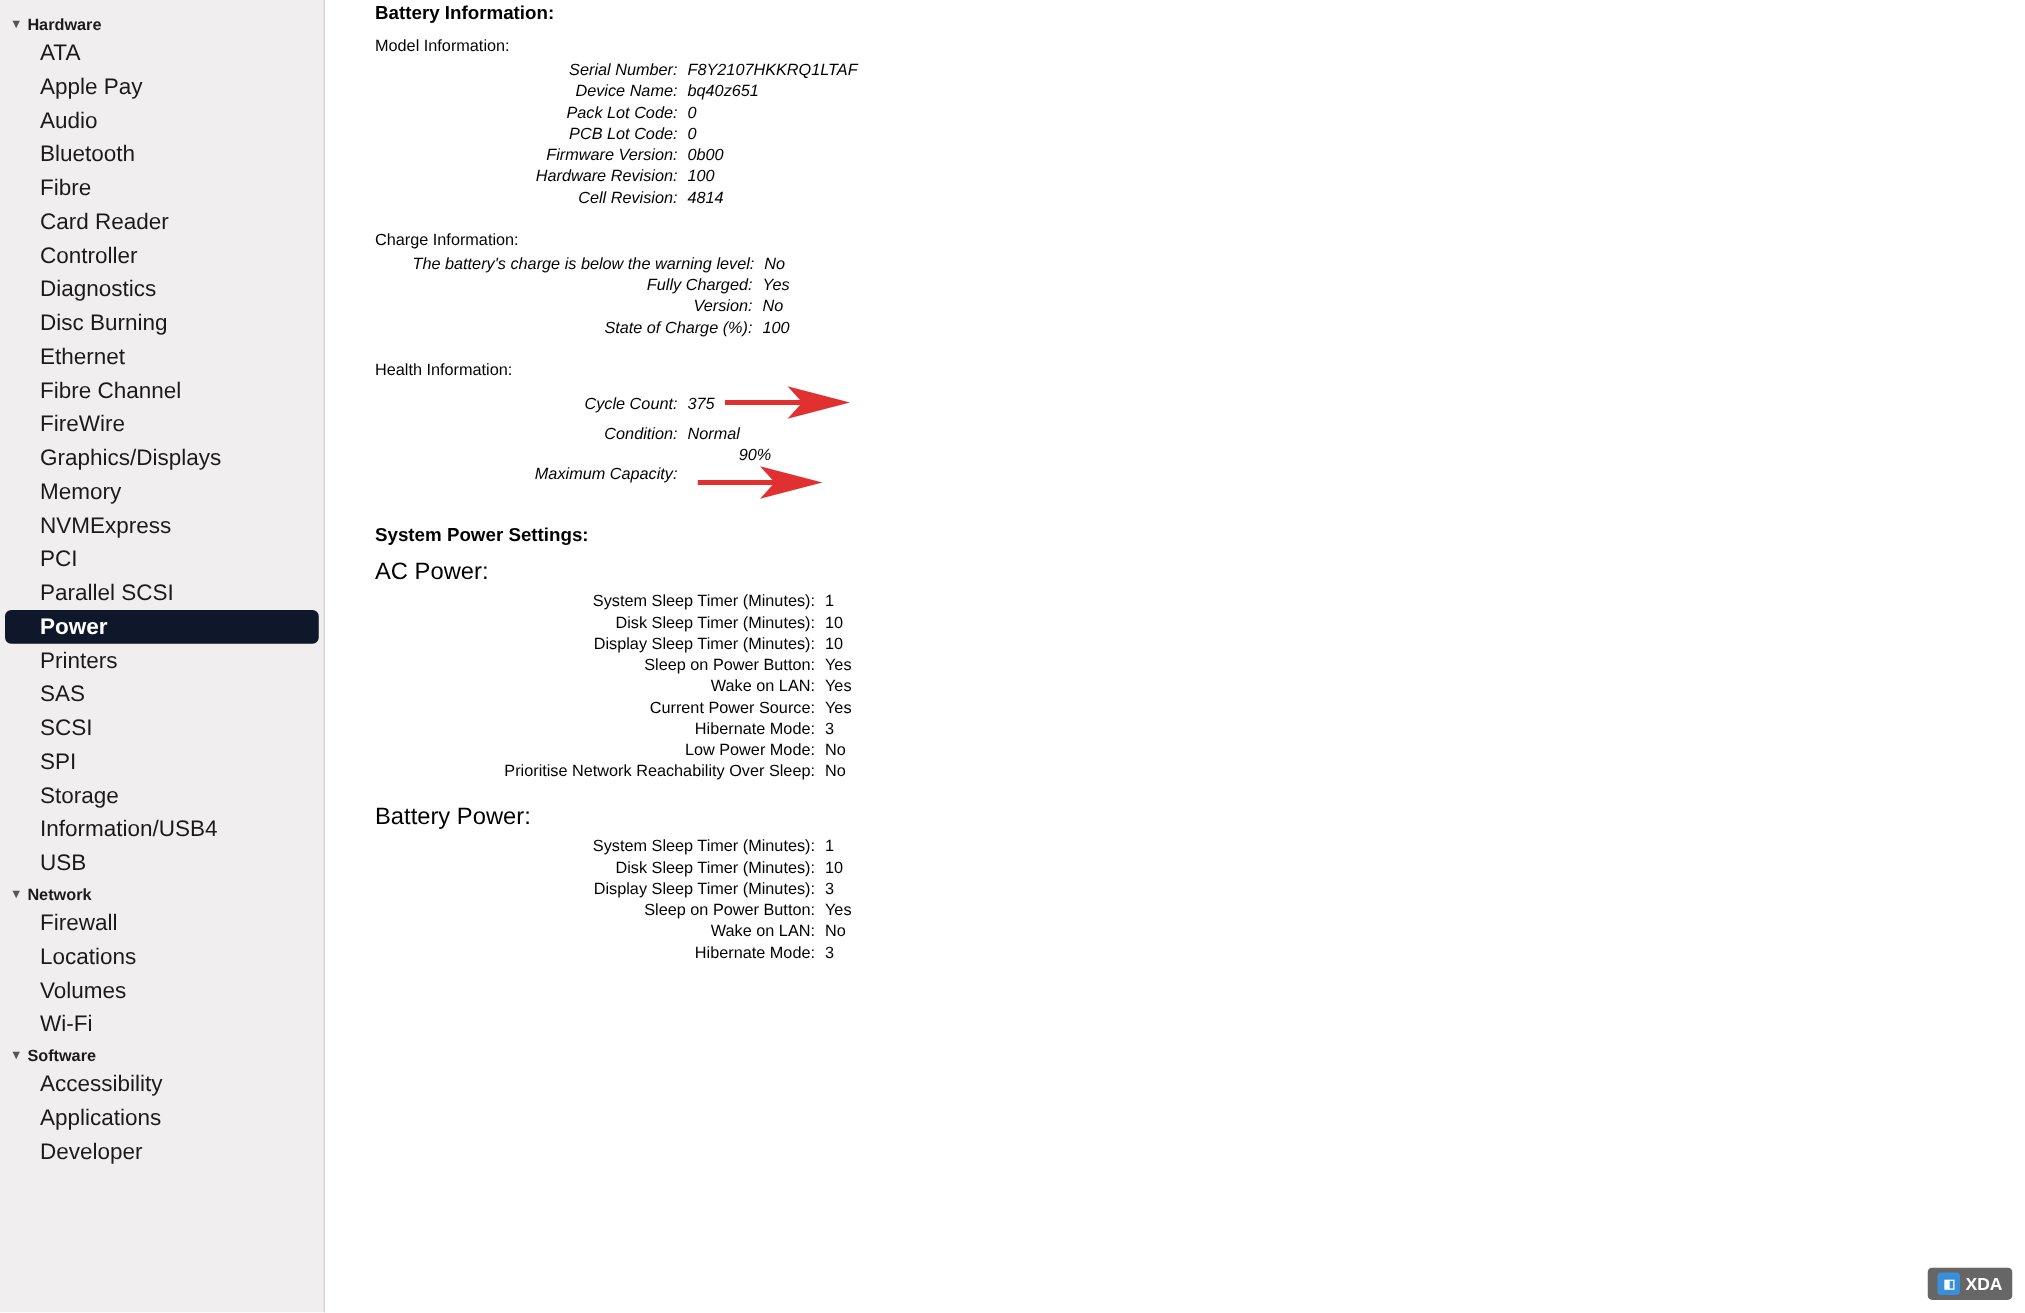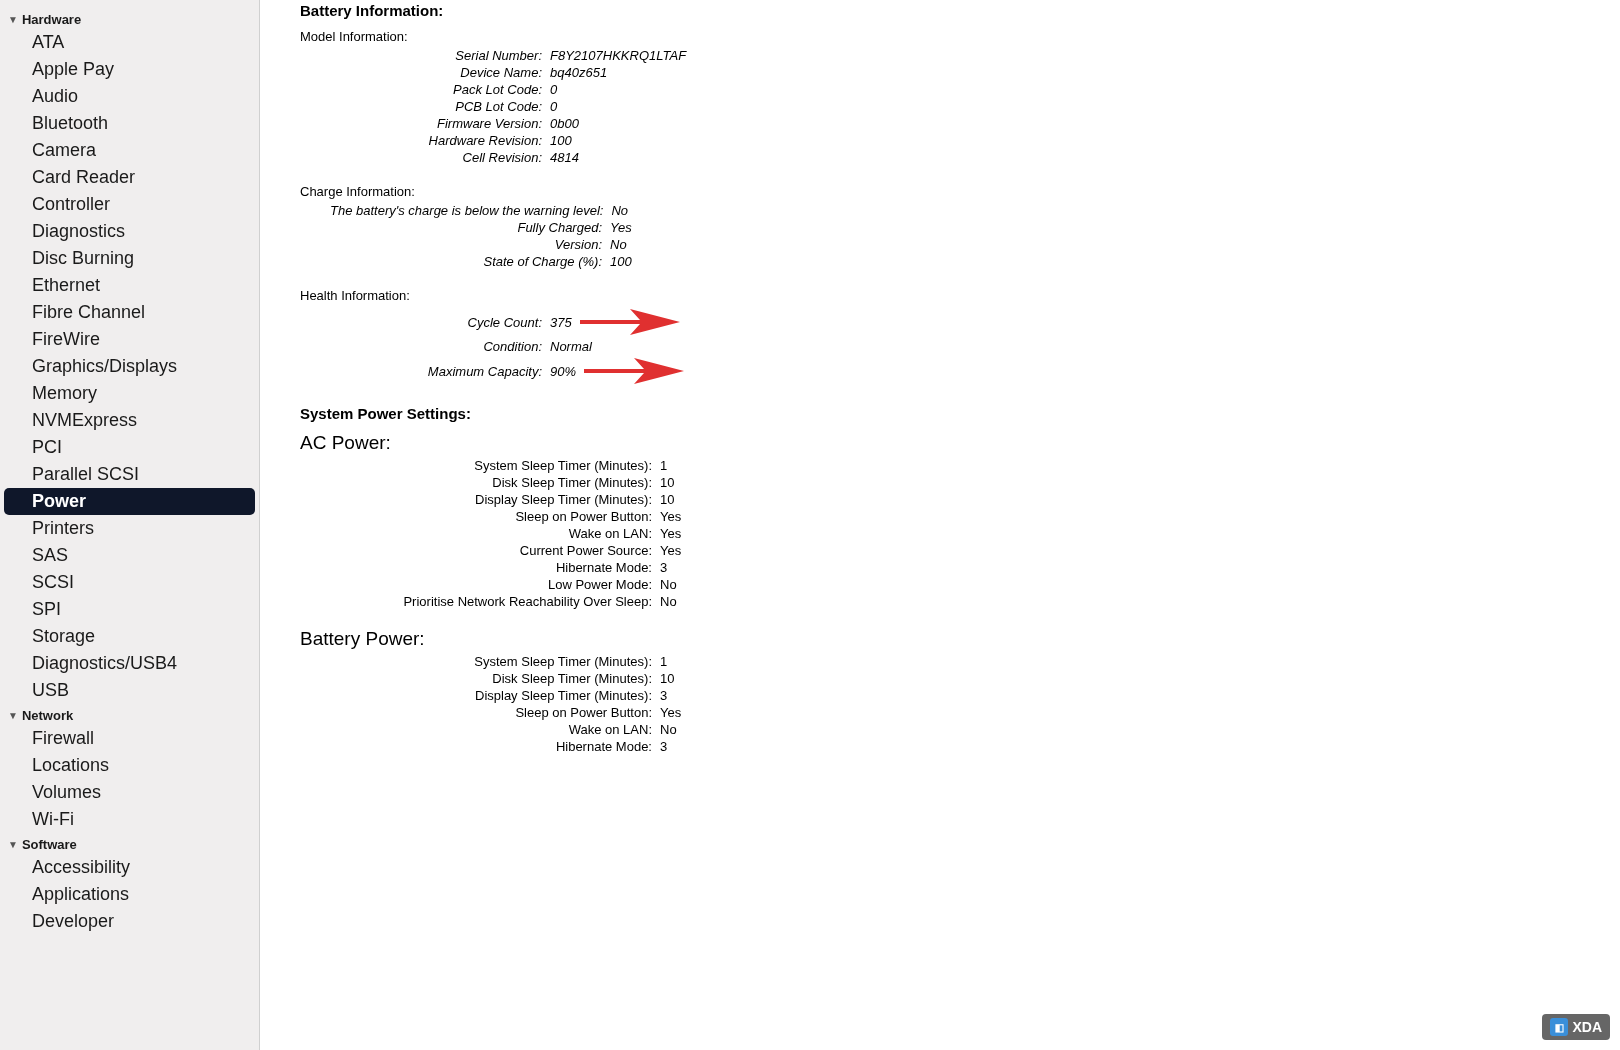--- a/index.html
+++ b/index.html
@@ -175,40 +175,40 @@
 
   <div class="sidebar-section-header">
     <span class="chevron">▼</span>
     <span class="section-label">Hardware</span>
   </div>
   <div id="hardware-items">
       <div class="sidebar-item">ATA</div>
       <div class="sidebar-item">Apple Pay</div>
       <div class="sidebar-item">Audio</div>
       <div class="sidebar-item">Bluetooth</div>
-      <div class="sidebar-item">Camera</div>
+      <div class="sidebar-item">Fibre</div>
       <div class="sidebar-item">Card Reader</div>
       <div class="sidebar-item">Controller</div>
       <div class="sidebar-item">Diagnostics</div>
       <div class="sidebar-item">Disc Burning</div>
       <div class="sidebar-item">Ethernet</div>
       <div class="sidebar-item">Fibre Channel</div>
       <div class="sidebar-item">FireWire</div>
       <div class="sidebar-item">Graphics/Displays</div>
       <div class="sidebar-item">Memory</div>
       <div class="sidebar-item">NVMExpress</div>
       <div class="sidebar-item">PCI</div>
       <div class="sidebar-item">Parallel SCSI</div>
       <div class="sidebar-item active">Power</div>
       <div class="sidebar-item">Printers</div>
       <div class="sidebar-item">SAS</div>
       <div class="sidebar-item">SCSI</div>
       <div class="sidebar-item">SPI</div>
       <div class="sidebar-item">Storage</div>
-      <div class="sidebar-item">Diagnostics/USB4</div>
+      <div class="sidebar-item">Information/USB4</div>
       <div class="sidebar-item">USB</div>
     </div>
 
   <div class="sidebar-section-header">
     <span class="chevron">▼</span>
     <span class="section-label">Network</span>
   </div>
   <div id="network-items">
       <div class="sidebar-item">Firewall</div>
       <div class="sidebar-item">Locations</div>
@@ -322,21 +322,21 @@
           </span>
         </div>
         <div class="info-row">
           <span class="info-label" style="min-width: 220px;">Condition:</span>
           <span style="position: relative; display: inline-flex; align-items: center;">
             <span class="info-value">Normal</span>
           </span>
         </div>
         <div class="info-row">
           <span class="info-label" style="min-width: 220px;">Maximum Capacity:</span>
-          <span style="position: relative; display: inline-flex; align-items: center;">
+          <span style="position: relative; display: inline-flex; align-items: center; flex-direction: column;">
             <span class="info-value">90%</span>
             <svg width="100" height="30" viewBox="0 0 100 30" style="margin-left: 8px;">
               <polygon points="100,15 50,2 60,13 0,13 0,17 60,17 50,28" fill="#e03030"></polygon>
             </svg>
           </span>
         </div>
       </div>
   </div>
 
   <div class="power-section">

